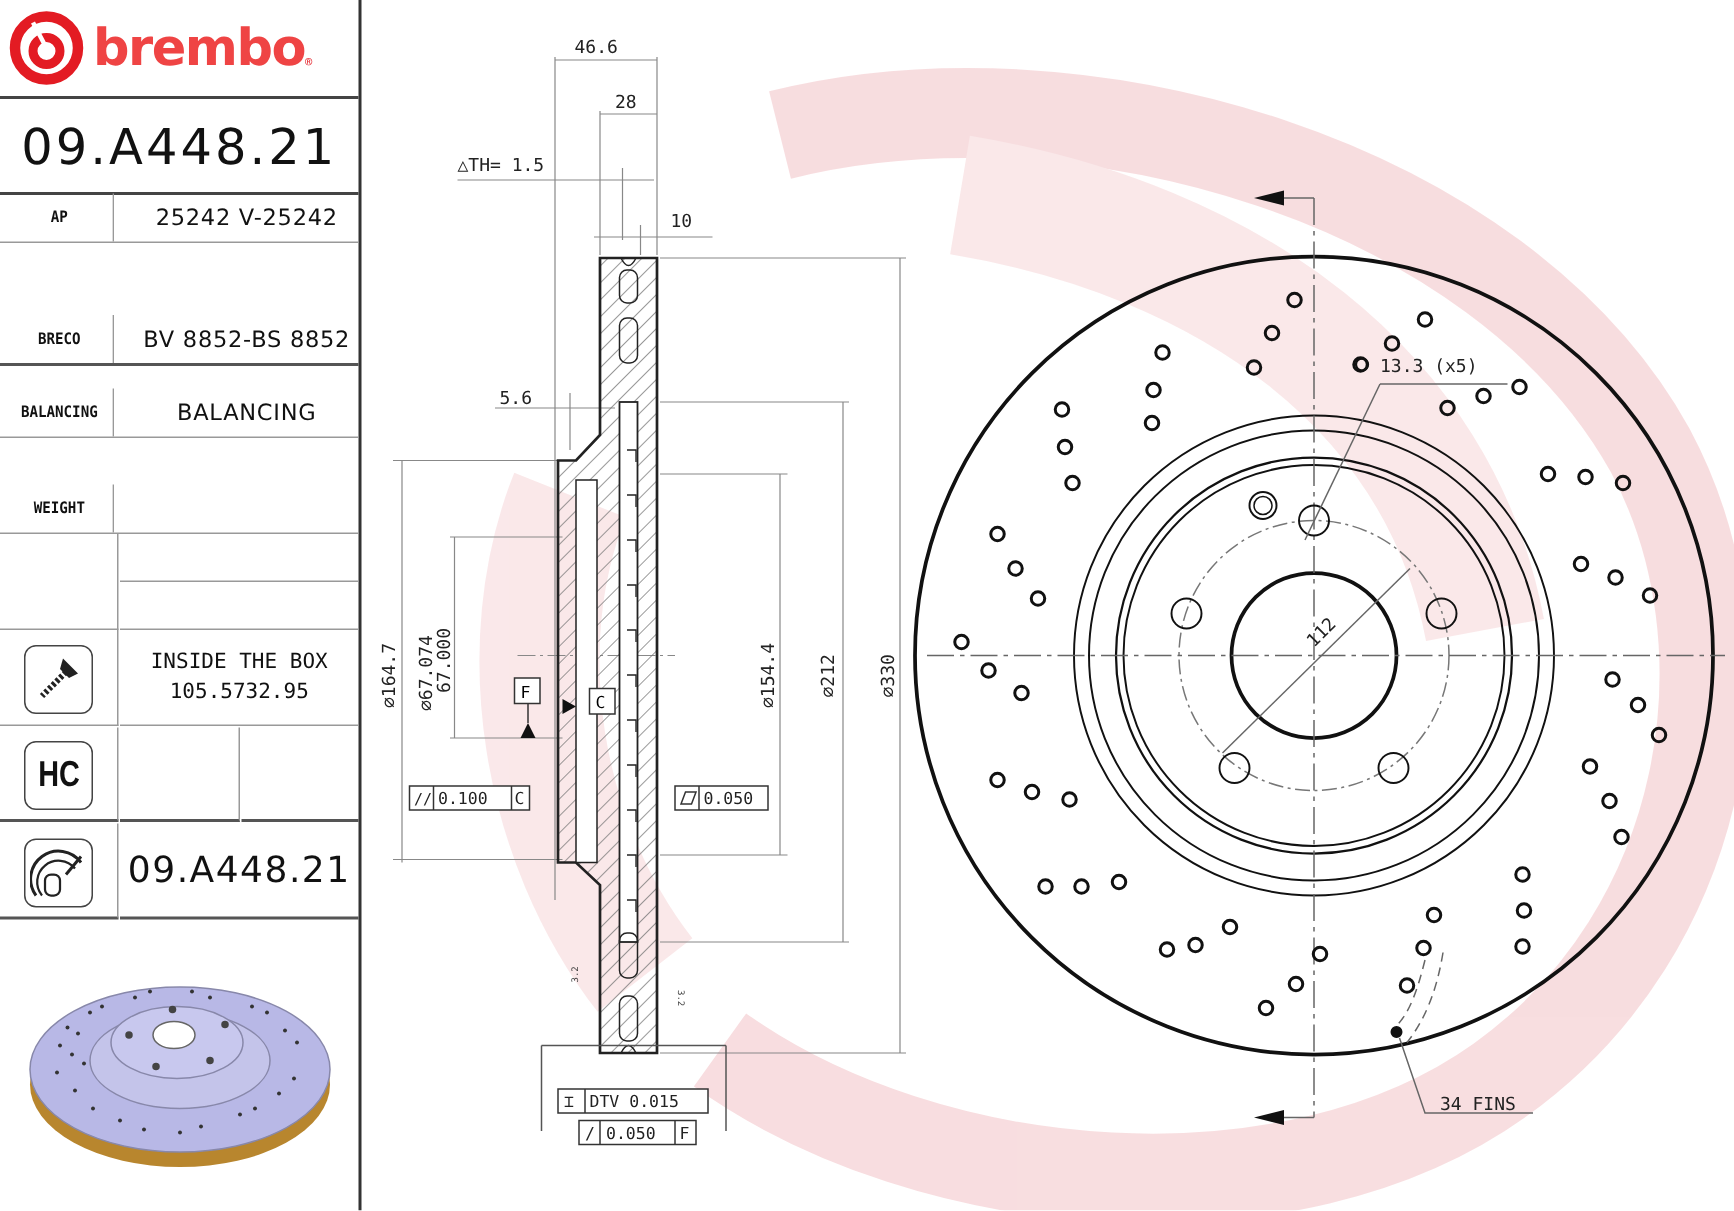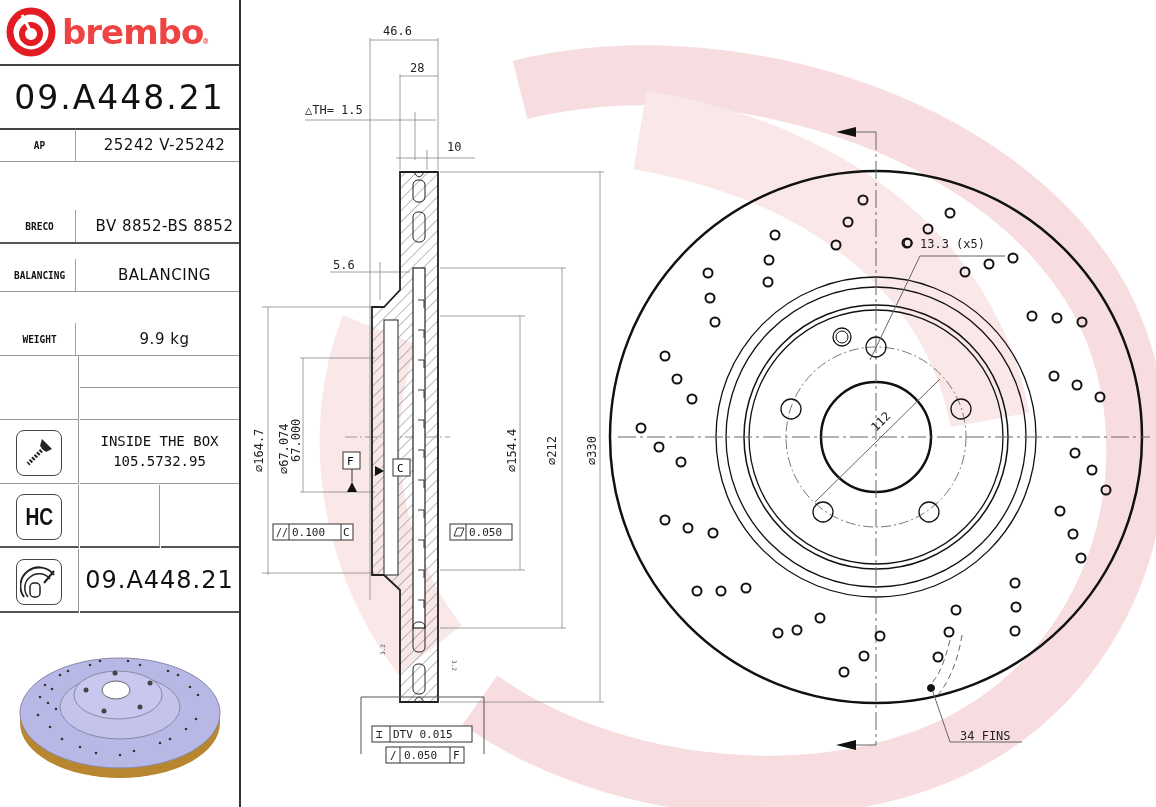--- a/index.html
+++ b/index.html
@@ -43,21 +43,20 @@
   <div class="spec-row thick" style="top:162px">
     <div class="spec-label">BRECO</div>
     <div class="spec-value">BV 8852-BS 8852</div>
   </div>
   <div class="spec-row" style="top:259px">
     <div class="spec-label">BALANCING</div>
     <div class="spec-value">BALANCING</div>
   </div>
   <div class="spec-row" style="top:323px">
     <div class="spec-label">WEIGHT</div>
-    <div class="spec-value">9.9 kg</div>
   </div>
 
   <div class="cell" style="left:0;top:356px;width:79px;height:64px;border-right:1px solid #999;border-bottom:1px solid #999"></div>
   <div class="cell" style="left:80px;top:356px;width:159px;height:32px;border-bottom:1px solid #999"></div>
   <div class="cell" style="left:80px;top:388px;width:159px;height:32px;border-bottom:1px solid #999"></div>
 
   <div class="cell" style="left:0;top:420px;width:79px;height:64px;border-right:1px solid #999;border-bottom:1px solid #999">
     <div class="icon-box" style="left:16px;top:10px">
       <svg width="34" height="34" viewBox="0 0 34 34">
         <polygon points="20,3 30,13 24,16 18,10" fill="#222"></polygon>

